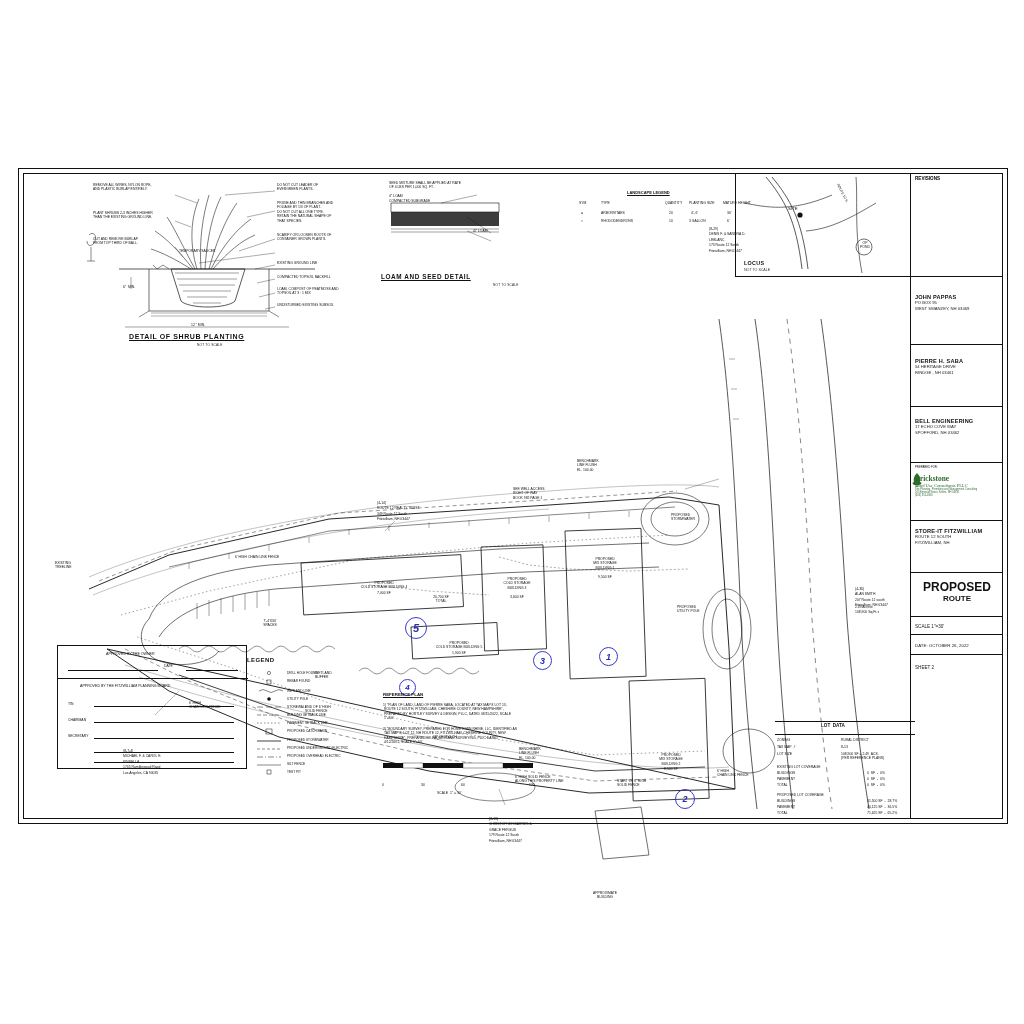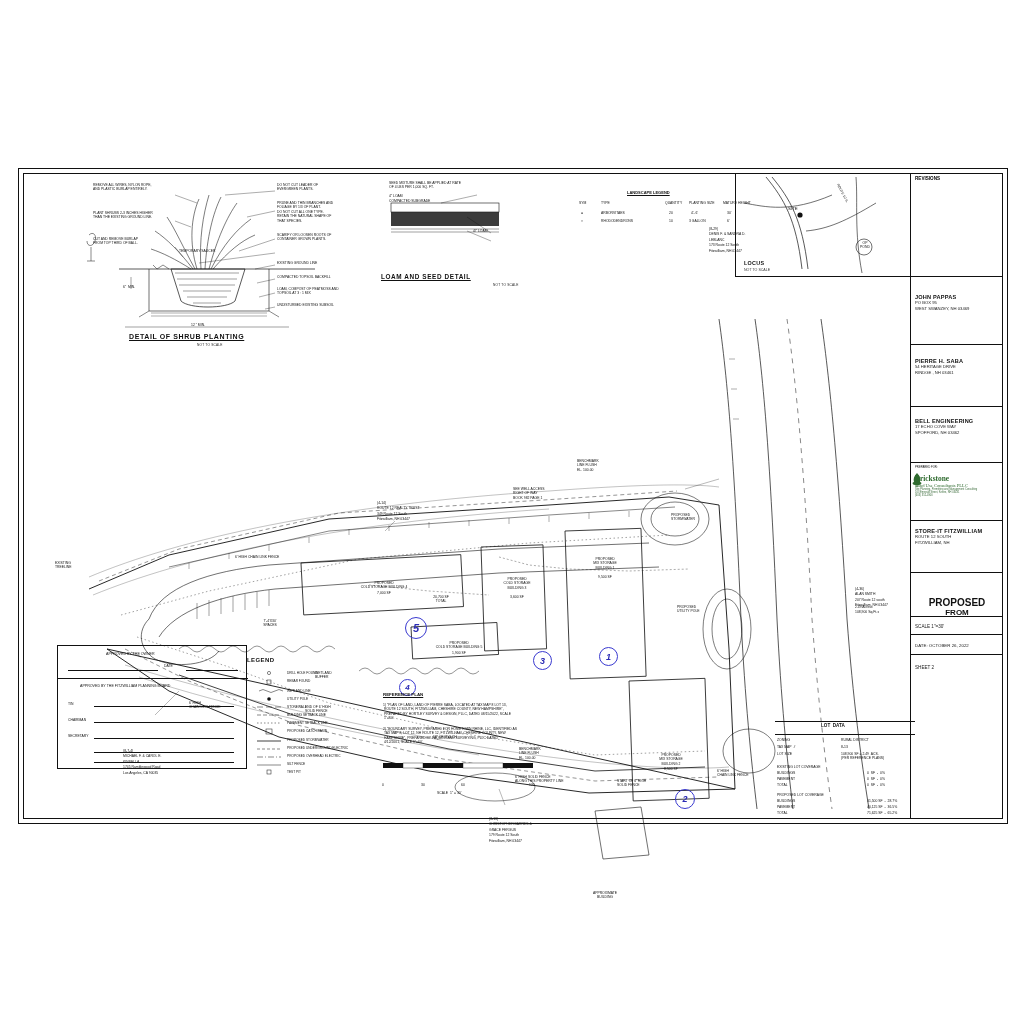--- a/index.html
+++ b/index.html
@@ -107,22 +107,22 @@
 (603) 352-4900</div>
       </div>
 
       <div class="tb" style="top:348px;height:52px;">
         <div class="hd" style="margin-top:4px;">STORE-IT FITZWILLIAM</div>
         <div class="sm">ROUTE 12 SOUTH</div>
         <div class="sm">FITZWILLIAM, NH</div>
       </div>
 
       <div class="tb" style="top:400px;height:44px;text-align:center;">
-        <div style="font-size:10px;font-weight:bold;margin-top:21px;color:#111;">PROPOSED</div>
-        <div style="font-size:8px;font-weight:bold;color:#111;">FROM</div>
+        <div style="font-size:12px;font-weight:bold;margin-top:4px;color:#111;">PROPOSED</div>
+        <div style="font-size:8px;font-weight:bold;color:#111;">ROUTE</div>
       </div>
 
       <div class="tb" style="top:444px;height:18px;">
         <div class="sm" style="font-size:4.6px;margin-top:4px;">SCALE  1"=30'</div>
       </div>
 
       <div class="tb" style="top:462px;height:20px;">
         <div class="sm" style="font-size:4.4px;margin-top:5px;">DATE: OCTOBER 26, 2022</div>
       </div>
 

